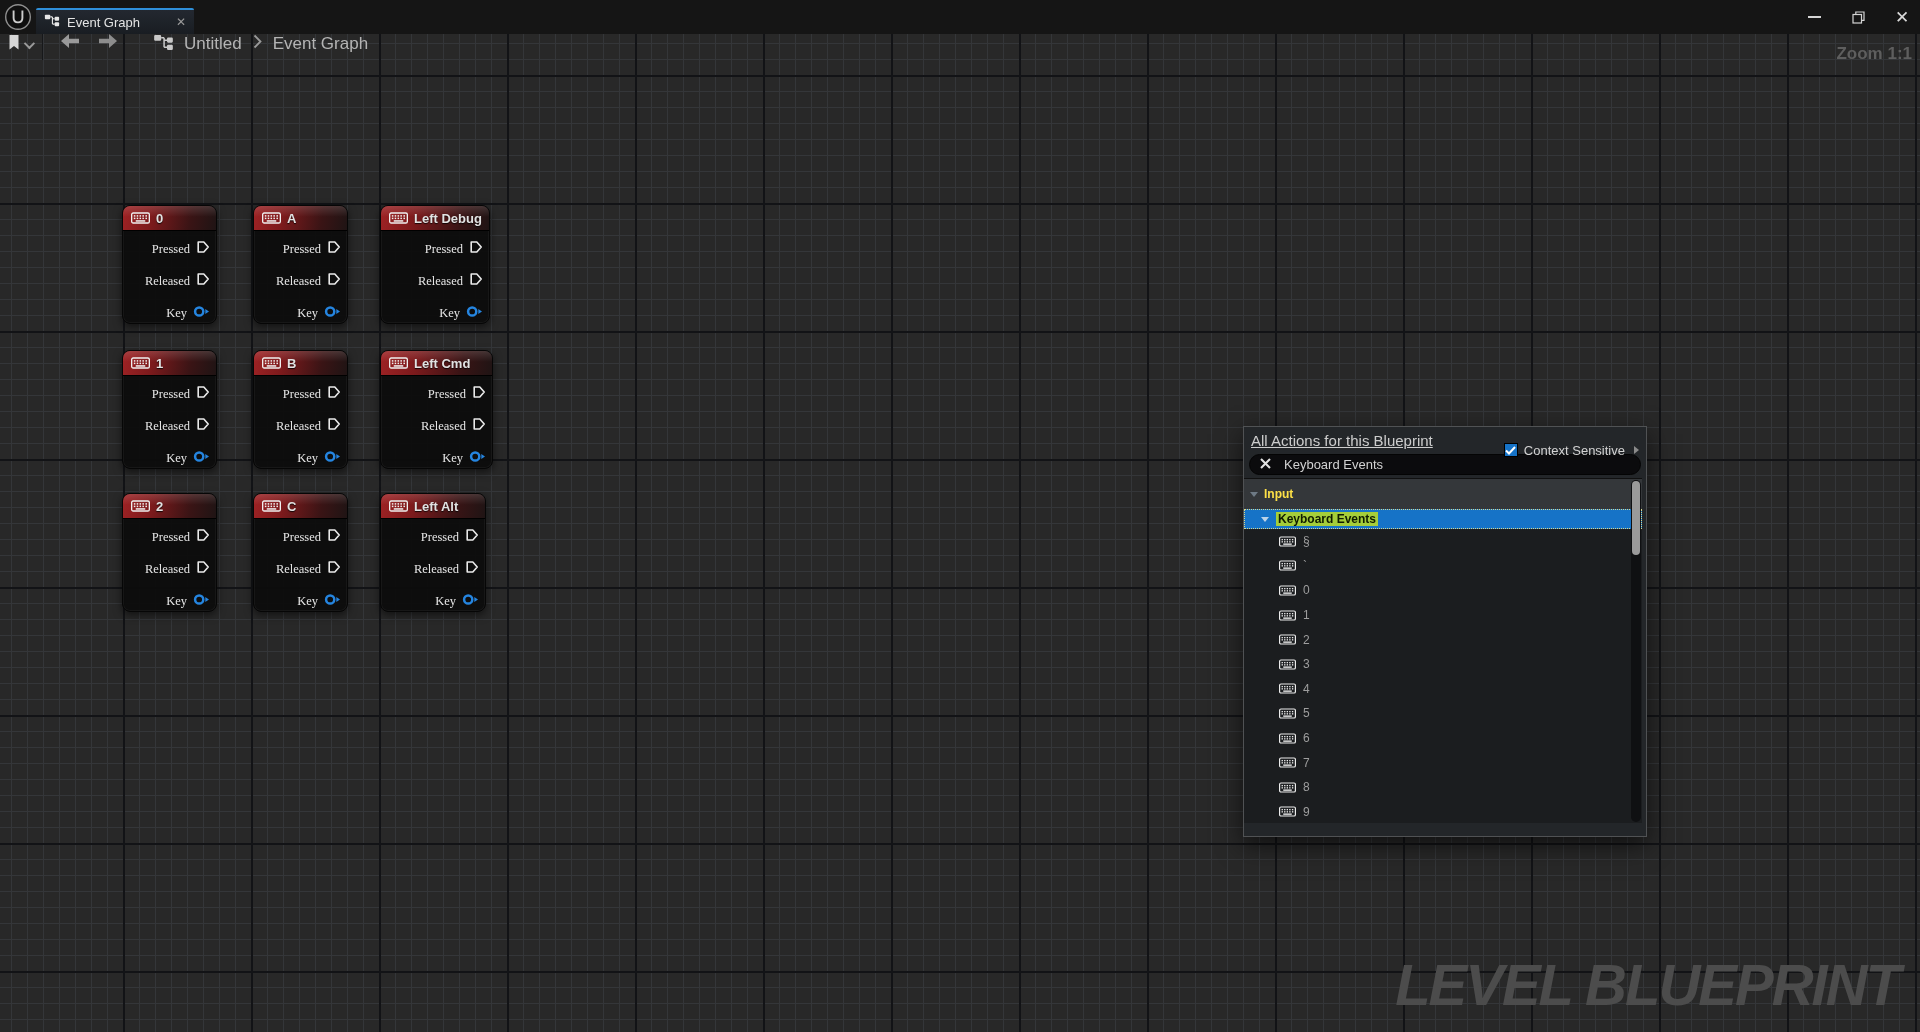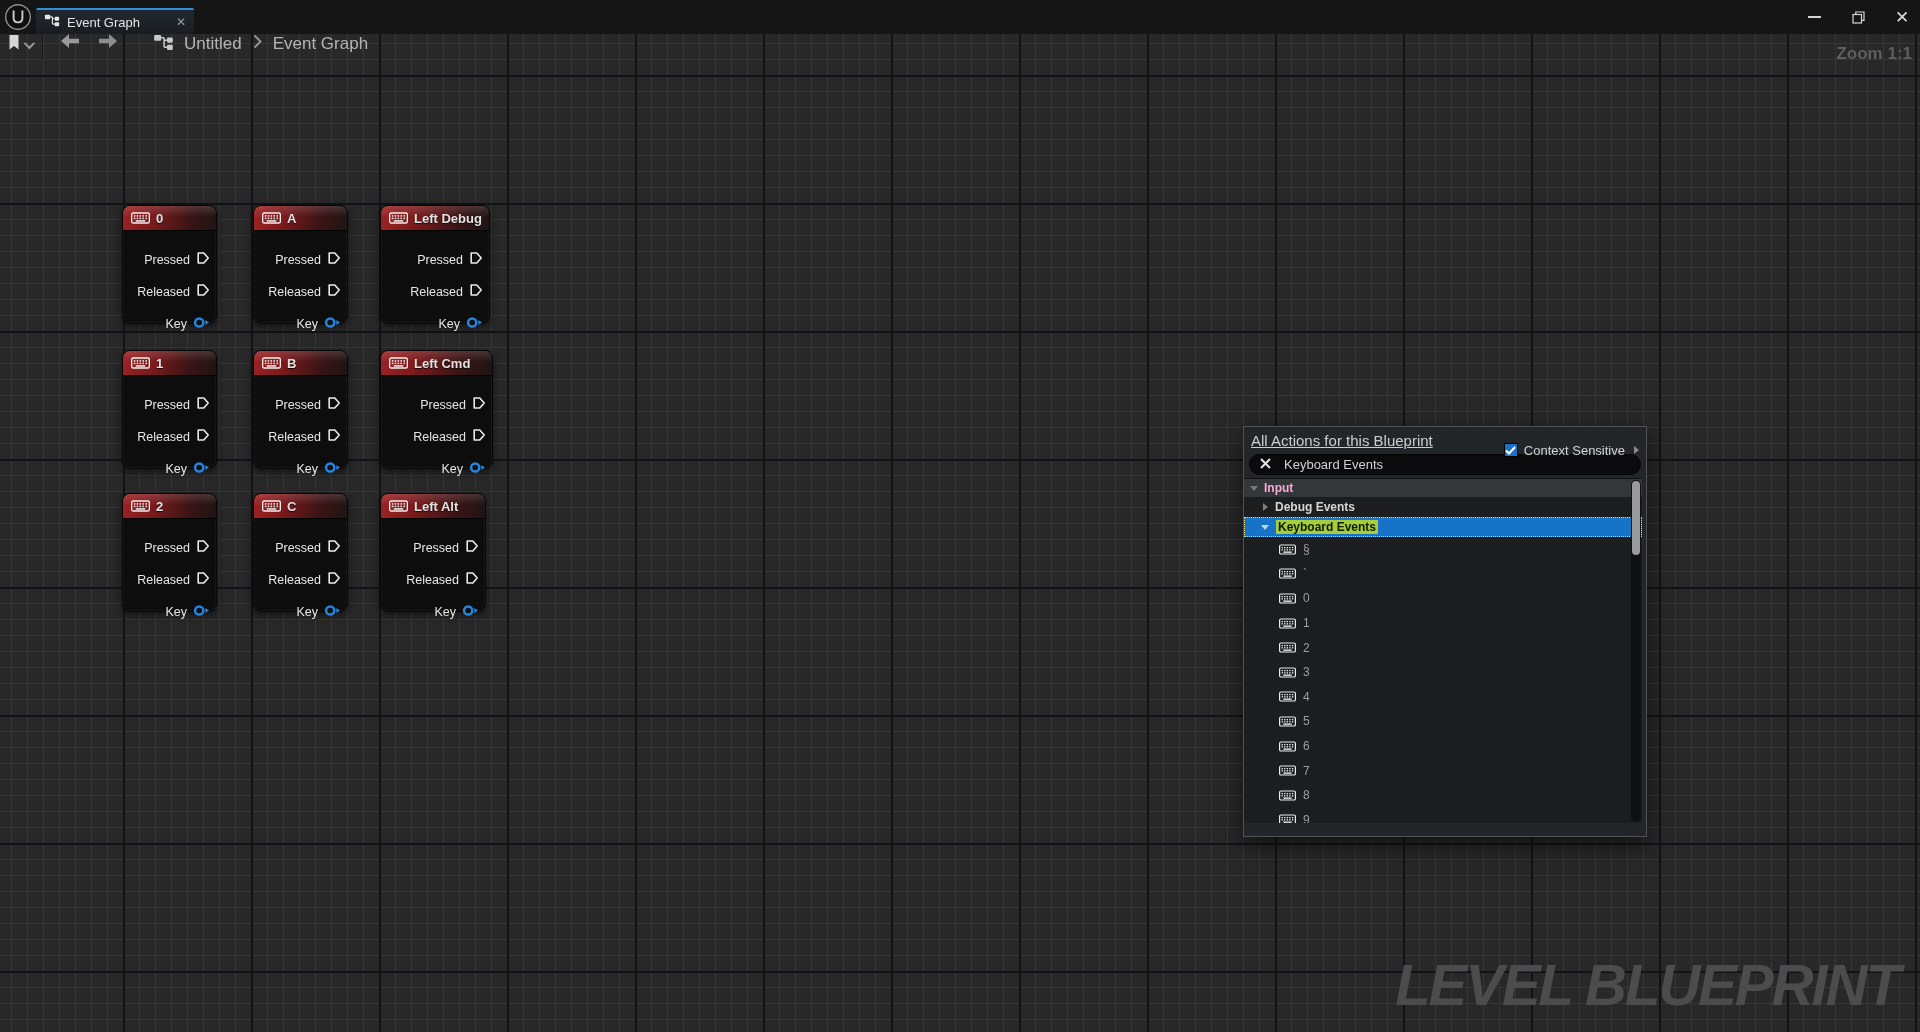--- a/index.html
+++ b/index.html
@@ -64,21 +64,21 @@
     box-shadow:0 3px 9px rgba(0,0,0,0.55), inset 0 0 0 1px rgba(255,255,255,0.045);
   }
   .node-header {
     height:25px; border-radius:7px 7px 0 0;
     background:linear-gradient(180deg,rgba(255,255,255,0.14),rgba(255,255,255,0) 45%),
                linear-gradient(100deg,#9e2224 0%,#7c1a1c 32%,#3a1415 72%,#1f1414 100%);
     display:flex; align-items:center; gap:6px; padding:0 8px;
     border-bottom:1px solid #000;
   }
   .node-title { font-size:13px; font-weight:bold; color:#e2e2e2; text-shadow:0 1px 1px rgba(0,0,0,0.8); white-space:nowrap; }
-  .node-body { padding-top:13px; }
+  .node-body { padding-top:2px;font-family:Liberation Serif, serif; }
   .pin-row { height:32px; display:flex; align-items:center; justify-content:flex-end; gap:6px; padding-right:6px; }
   .pin-label { font-size:12.5px; color:#e6e6e6; }
   .kbd-ico { display:flex; color:#f0f0f0; }
   .kbd-ico.small { color:#ececec; }
 
   
   .ctx-menu {
     position:absolute; left:1243px; top:426px; width:404px; height:411px; z-index:5;
     background:#232629; border:1px solid #505254;
     box-shadow:0 8px 24px rgba(0,0,0,0.6);
@@ -91,22 +91,22 @@
   .checkbox.checked { background:#1673c7; }
   .cs-label { font-size:13px; color:#d2d2d2; }
   .tri-right-sm { width:0; height:0; border-top:4px solid transparent; border-bottom:4px solid transparent;
                   border-left:5px solid #8a8a8a; margin-left:3px; }
   .ctx-search { margin:1px 5px 4px; height:21px; background:#0b0b0d; border:1px solid #040404;
                 border-radius:11px; display:flex; align-items:center; padding:0 9px; gap:12px; }
   .ctx-search input { flex:1; background:transparent; border:none; outline:none;
                       font-size:13px; color:#d2d2d2; font-family:inherit; }
   .ctx-list { position:absolute; left:0; right:4px; top:51px; bottom:13px; background:#1b1d1f;
               overflow:hidden; border-top:1px solid #101010; }
-  .row-category { height:18px; background:#34373a; display:flex; align-items:center; gap:6px;
-                  padding-left:6px; font-size:12px; font-weight:bold; color:#f9a8d4; }
+  .row-category { height:30px; background:#34373a; display:flex; align-items:center; gap:6px;
+                  padding-left:6px; font-size:12px; font-weight:bold; color:#fde047; }
   .tri-down { width:0; height:0; border-left:4px solid transparent; border-right:4px solid transparent;
               border-top:5px solid #6e7a85; }
   .tri-right { width:0; height:0; border-top:4px solid transparent; border-bottom:4px solid transparent;
                border-left:5px solid #7d7d7d; }
   .row-group { height:20px; display:flex; align-items:center; gap:7px; padding-left:19px;
                font-size:12px; font-weight:bold; color:#d6d6d6; }
   .row-selected { height:20px; background:#1673c7; border:1px dotted #d6d68e;
                   display:flex; align-items:center; gap:7px; padding-left:16px; }
   .row-selected .tri-down { border-top-color:#bcd3e8; }
   .hl-match { background:#a5ce3a; color:#101c00; font-size:12px; font-weight:bold; padding:0 2px; }
@@ -645,24 +645,20 @@
           <path d="M2 2 L11 11 M11 2 L2 11" stroke="#e2e2e2" stroke-width="2.1" fill="none"></path>
         </svg>
     </span>
     <input type="text" value="Keyboard Events" style="">
   </div>
   <div class="ctx-list">
     <div class="row-category">
       <span class="tri-down"></span>
       <span>Input</span>
     </div>
-    <div class="row-group">
-      <span class="tri-right"></span>
-      <span>Debug Events</span>
-    </div>
     <div class="row-selected">
       <span class="tri-down"></span>
       <span class="hl-match">Keyboard Events</span>
     </div>
     <div id="key-items">
   <div class="key-item">
     <span class="kbd-ico small">
             <svg width="17" height="11" viewBox="0 0 20 12">
               <rect x="0.7" y="0.7" width="18.6" height="10.6" rx="1.6" fill="none" stroke="currentColor" stroke-width="1.4"></rect>
               <g fill="currentColor">

